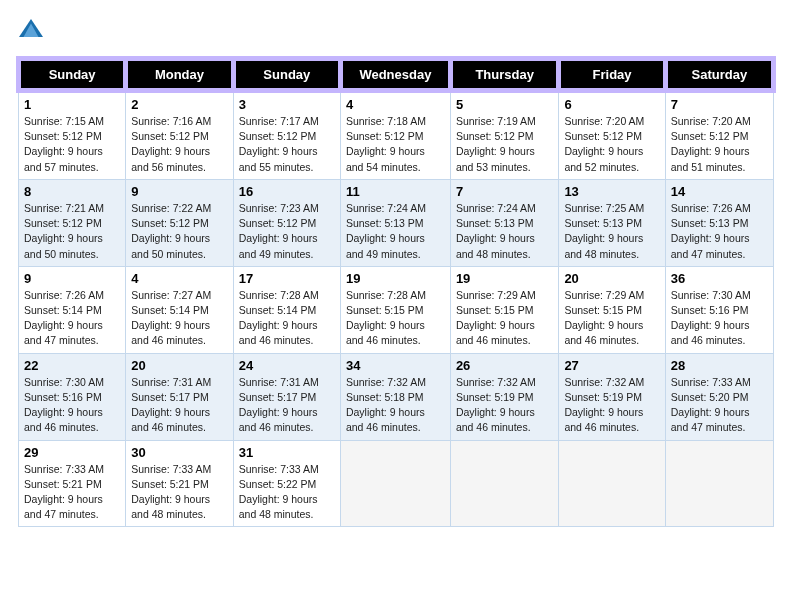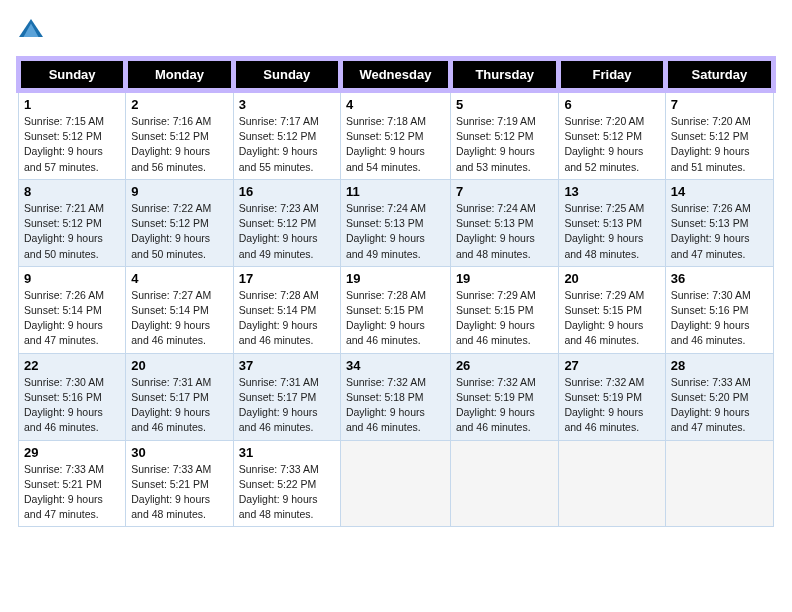--- a/index.html
+++ b/index.html
@@ -209,21 +209,21 @@
       <tr>
         <td>
           <span class="day-num">22</span>
           <div class="day-info">Sunrise: 7:30 AM<br>Sunset: 5:16 PM<br>Daylight: 9 hours and 46 minutes.</div>
         </td>
         <td>
           <span class="day-num">20</span>
           <div class="day-info">Sunrise: 7:31 AM<br>Sunset: 5:17 PM<br>Daylight: 9 hours and 46 minutes.</div>
         </td>
         <td>
-          <span class="day-num">37</span>
+          <span class="day-num">24</span>
           <div class="day-info">Sunrise: 7:31 AM<br>Sunset: 5:17 PM<br>Daylight: 9 hours and 46 minutes.</div>
         </td>
         <td>
           <span class="day-num">34</span>
           <div class="day-info">Sunrise: 7:32 AM<br>Sunset: 5:18 PM<br>Daylight: 9 hours and 46 minutes.</div>
         </td>
         <td>
           <span class="day-num">26</span>
           <div class="day-info">Sunrise: 7:32 AM<br>Sunset: 5:19 PM<br>Daylight: 9 hours and 46 minutes.</div>
         </td>

